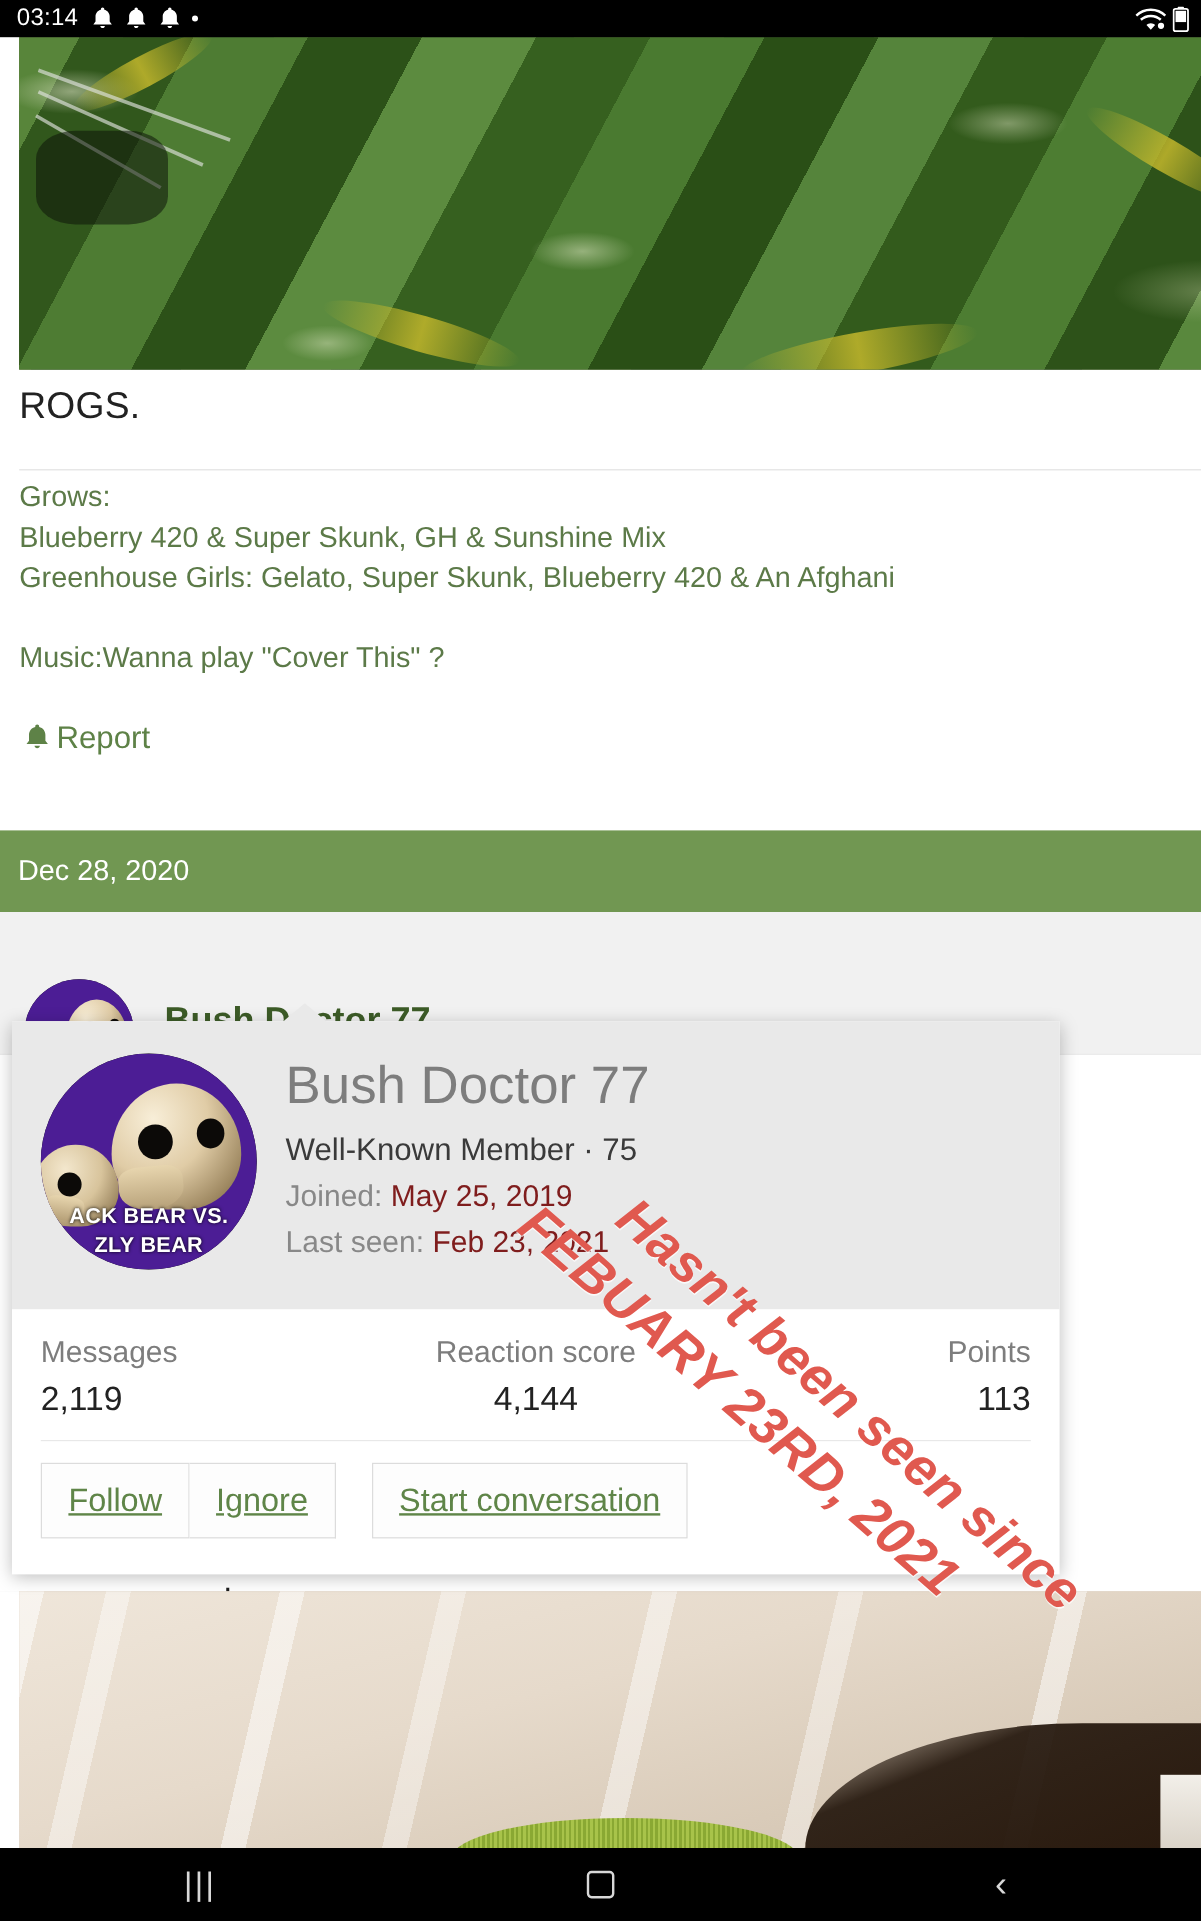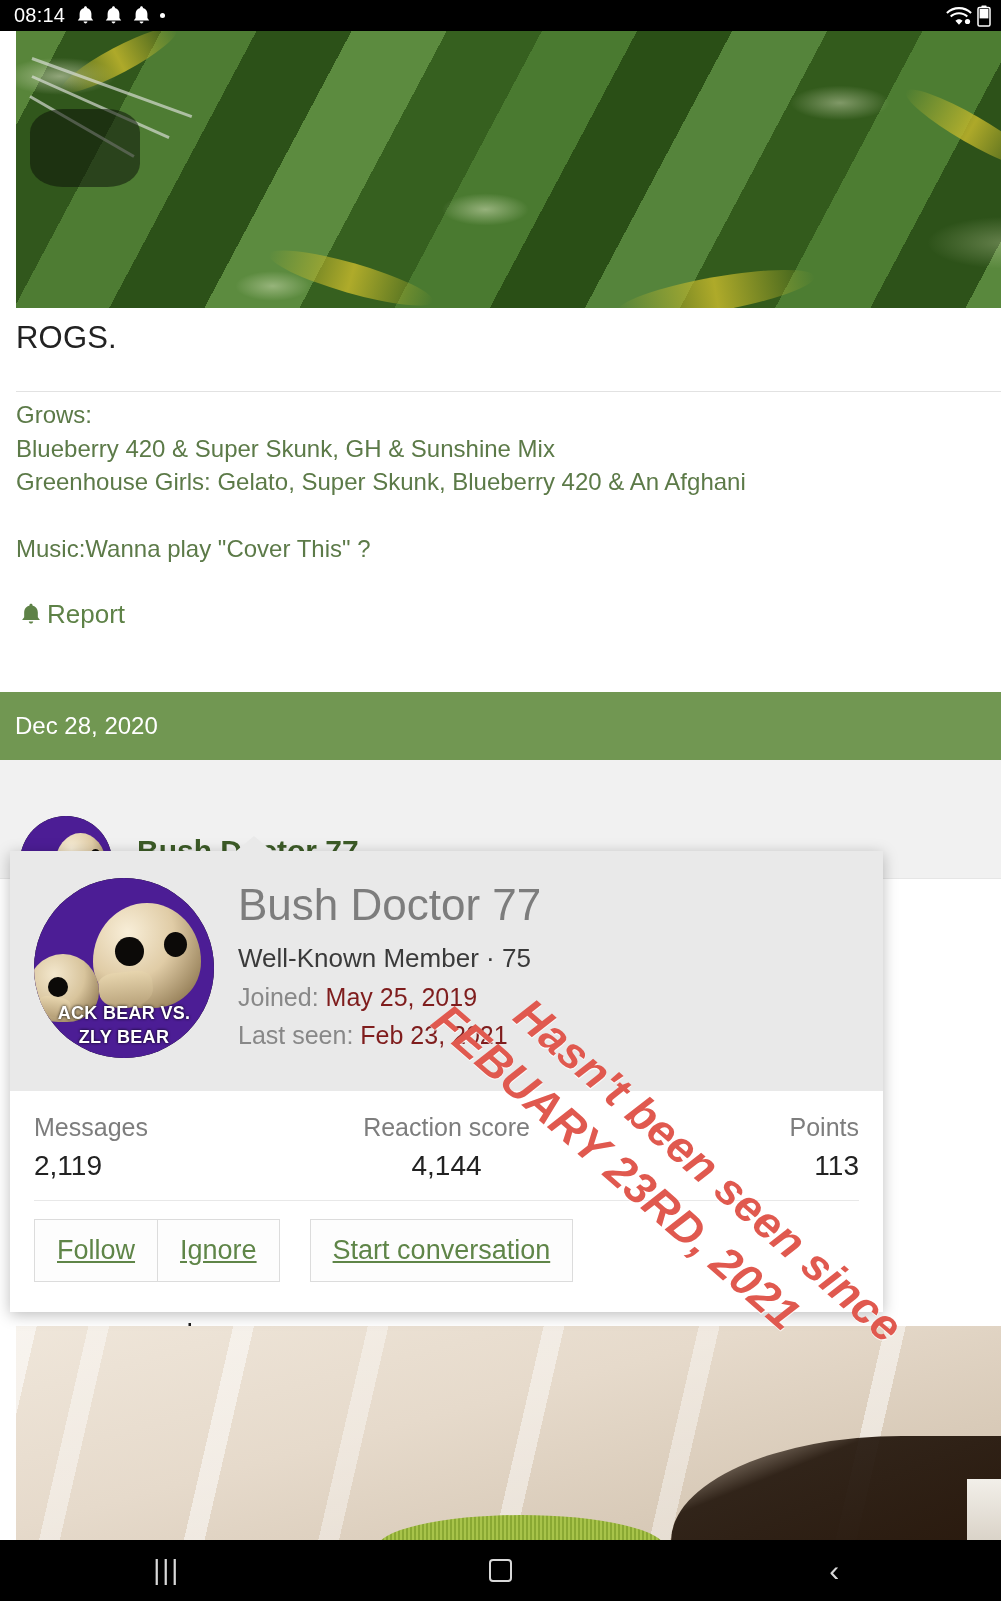--- a/index.html
+++ b/index.html
@@ -420,21 +420,21 @@
     color: #d8d8d8;
     font-size: 30px;
   }
 </style>
 </head>
 <body>
 
 <div id="screen">
 
   <div id="status-bar">
-    <span id="status-time">08:14</span>
+    <span id="status-time">03:14</span>
     <span class="status-icons-left">
       <svg class="bell-ico" width="19" height="21" viewBox="0 0 19 21">
         <path d="M9.5 1.2c-.8 0-1.4.6-1.4 1.3v.6C5.4 3.7 3.6 6 3.6 8.8v4.1l-1.8 2.5h15.4l-1.8-2.5V8.8c0-2.8-1.8-5.1-4.5-5.7v-.6c0-.7-.6-1.3-1.4-1.3z" fill="#fff"></path>
         <path d="M7.6 16.6h3.8c0 1-.9 1.8-1.9 1.8s-1.9-.8-1.9-1.8z" fill="#fff"></path>
       </svg>
       <svg class="bell-ico" width="19" height="21" viewBox="0 0 19 21">
         <path d="M9.5 1.2c-.8 0-1.4.6-1.4 1.3v.6C5.4 3.7 3.6 6 3.6 8.8v4.1l-1.8 2.5h15.4l-1.8-2.5V8.8c0-2.8-1.8-5.1-4.5-5.7v-.6c0-.7-.6-1.3-1.4-1.3z" fill="#fff"></path>
         <path d="M7.6 16.6h3.8c0 1-.9 1.8-1.9 1.8s-1.9-.8-1.9-1.8z" fill="#fff"></path>
       </svg>
       <svg class="bell-ico" width="19" height="21" viewBox="0 0 19 21">

